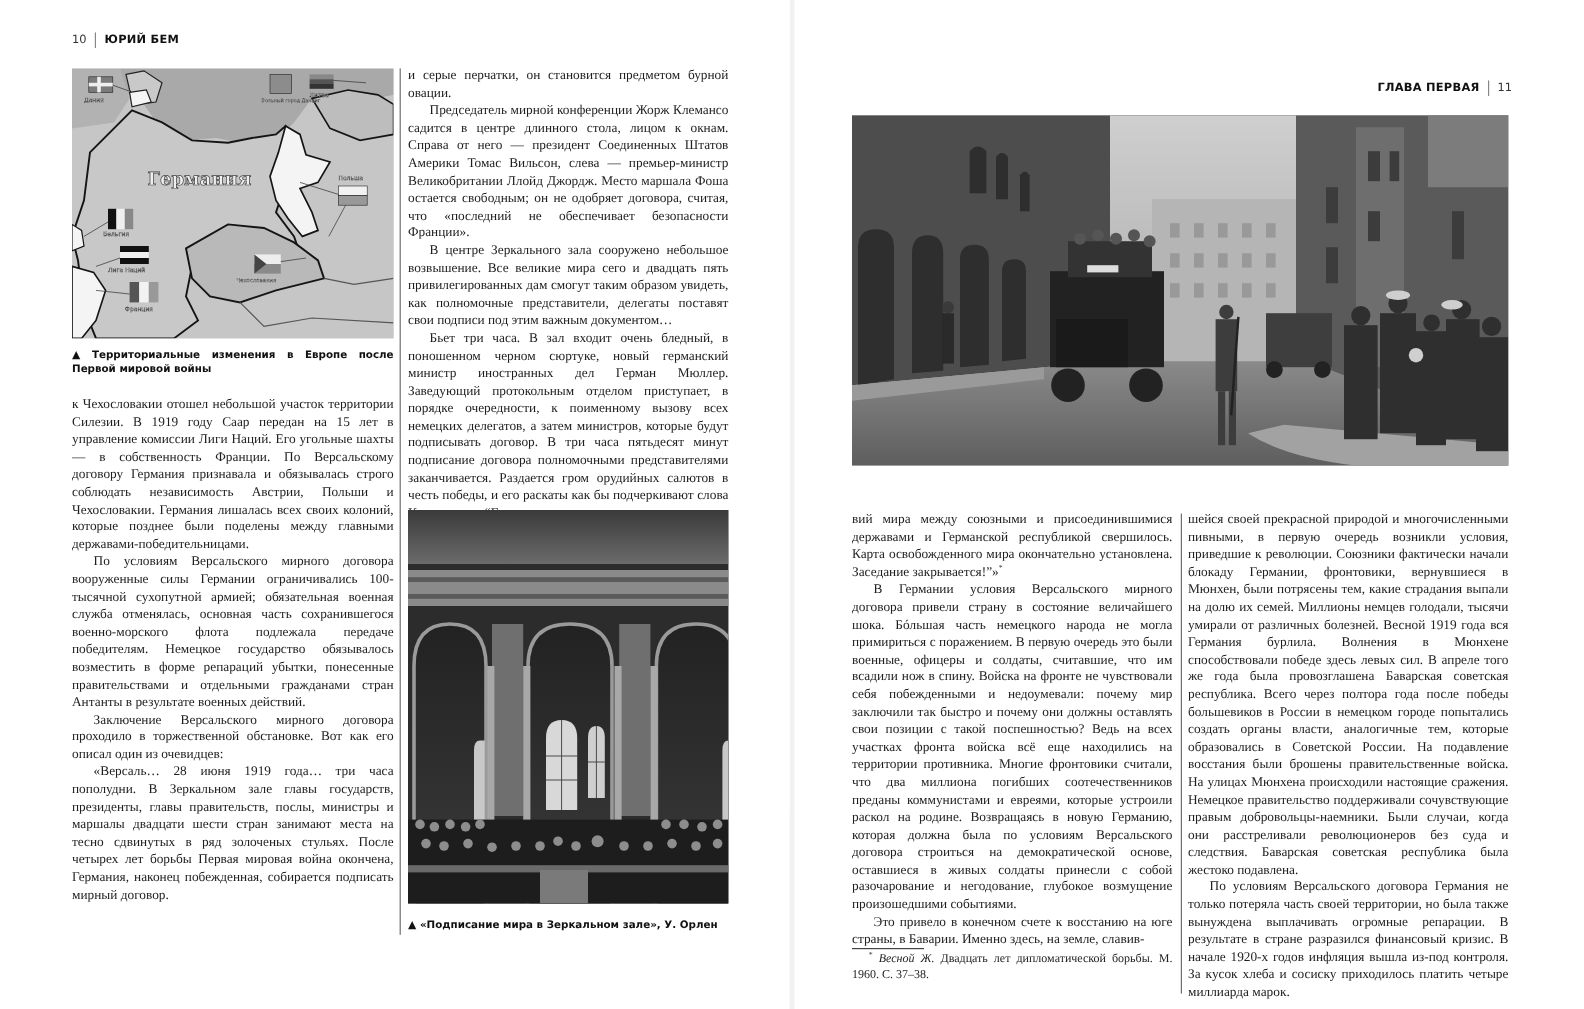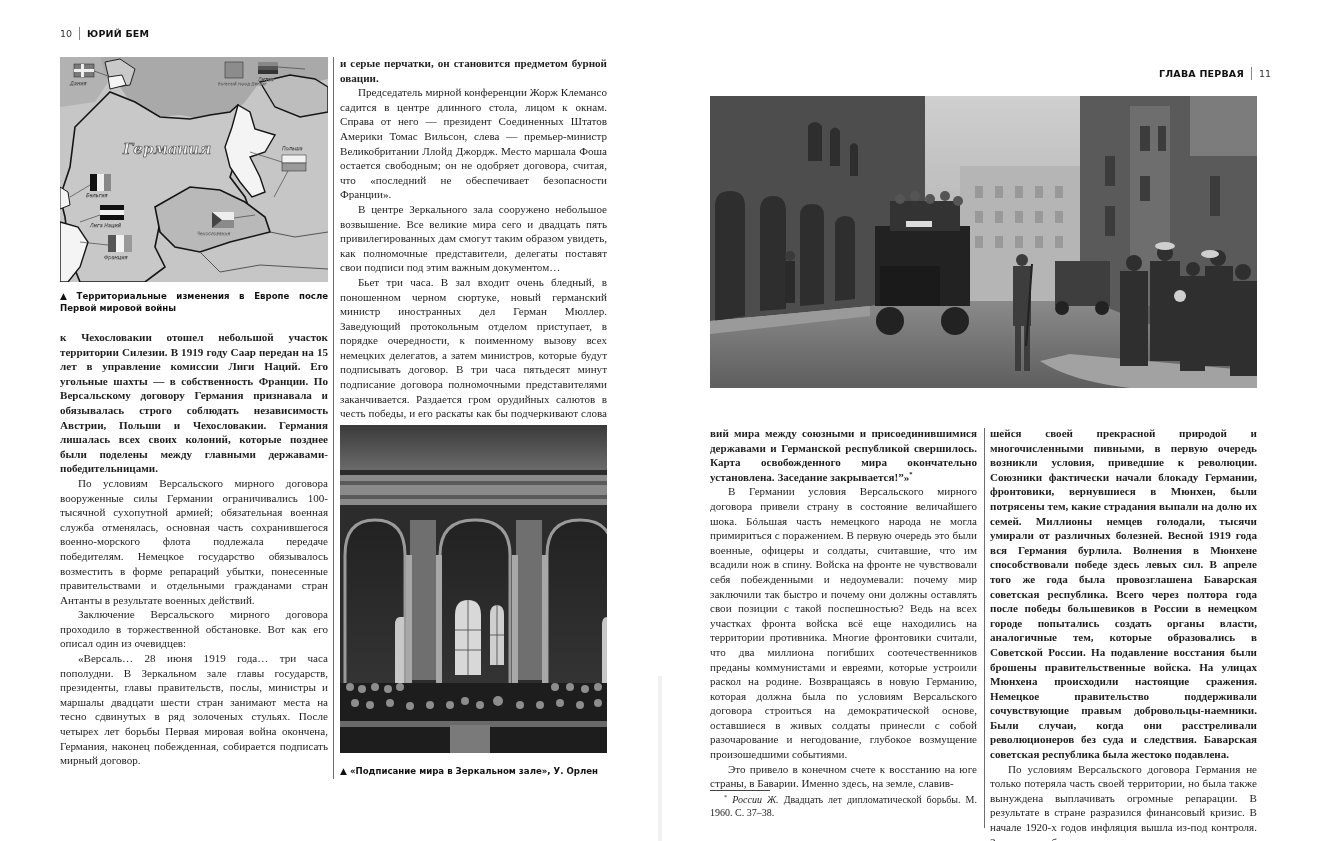--- a/index.html
+++ b/index.html
@@ -1,44 +1,44 @@
 <!DOCTYPE html>
 <html><head>
 <meta charset="utf-8">
 <style>
   html, body { margin: 0; padding: 0; }
   body {
     width: 1320px; height: 841px; background: #ffffff; position: relative; overflow: hidden;
     font-family: "Liberation Serif", "DejaVu Serif", serif; color: #1e1e1e;
   }
-  .page { position: absolute; top: 0; height: 676px; background: #fff; padding-left: 11px; }
+  .page { position: absolute; top: 0; height: 676px; background: #fff; }
   .page-left { left: 0; width: 658px; }
   .page-right { left: 662px; width: 658px; }
   .gutter { position: absolute; left: 658px; top: 0; width: 4px; height: 841px; background: #f1f1f1; }
 
   .running-head { position: absolute; top: 27px; font-family: "DejaVu Sans", sans-serif; font-size: 9.5px; display: flex; align-items: center; }
   .running-head .num { color: #333; font-weight: normal; }
   .running-head .sep { width: 1px; height: 13px; background: #888; margin: 0 7px; }
   .running-head .title { font-weight: bold; color: #111; letter-spacing: 0.2px; }
   .rh-left { left: 60px; }
   .rh-right { right: 60px; }
 
   .col { position: absolute; font-size: 11.1px; line-height: 14.6px; text-align: justify; hyphens: manual; }
   .col p { margin: 0; text-indent: 0; }
   .col p.ind { text-indent: 18px; }
-  .col p.first { text-indent: 0; font-weight: bold; }
+  .col p.first { text-indent: 0; }
 
   .vrule { position: absolute; width: 1px; background: #6e6e6e; }
 
   .caption {
     position: absolute; font-family: "DejaVu Sans", sans-serif; font-weight: bold; font-size: 8.6px; line-height: 12px; color: #111; text-align: justify;
   }
   .caption .tri { font-size: 9px; margin-right: 3px; }
 
-  .figure { position: absolute; overflow: hidden; font-style: italic; }
+  .figure { position: absolute; overflow: hidden; }
 
   .footnote-rule { position: absolute; height: 1px; background: #444; }
   .footnote { position: absolute; font-size: 10px; line-height: 13px; text-align: justify; }
   .footnote i { font-style: italic; }
   sup.fn { font-size: 6.5px; vertical-align: super; line-height: 0; }
 </style>
 </head>
 <body>
 
 <div class="gutter"></div>
@@ -346,21 +346,21 @@
   </div>
 
   <div class="col" style="left:710px; top:386px; width:267px;">
     <p class="first"><span>вий мира между союзными и присоединившимися державами и Германской республикой свершилось. Карта освобожденного мира окончательно установлена. Заседание закрывается!”»</span><sup class="fn">*</sup></p>
     <p class="ind">В Германии условия Версальского мирного договора привели страну в состояние величайшего шока. Бóльшая часть немецкого народа не могла примириться с поражением. В первую очередь это были военные, офицеры и солдаты, считавшие, что им всадили нож в спину. Войска на фронте не чувствовали себя побежденными и недоумевали: почему мир заключили так быстро и почему они должны оставлять свои позиции с такой поспешностью? Ведь на всех участках фронта войска всё еще находились на территории противника. Многие фронтовики считали, что два миллиона погибших соотечественников преданы коммунистами и евреями, которые устроили раскол на родине. Возвращаясь в новую Германию, которая должна была по условиям Версальского договора строиться на демократической основе, оставшиеся в живых солдаты принесли с собой разочарование и негодование, глубокое возмущение произошедшими событиями.</p>
     <p class="ind">Это привело в конечном счете к восстанию на юге страны, в Баварии. Именно здесь, на земле, славив-</p>
   </div>
 
   <div class="footnote-rule" style="left:710px; top:750px; width:60px;"></div>
   <div class="footnote" style="left:710px; top:753px; width:267px;">
-    <span style="padding-left:14px;"><sup class="fn">*</sup> <i>России Ж.</i> <span>Двадцать лет дипломатической борьбы. М. 1960. С. 37–38.</span></span>
+    <span style="padding-left:14px;"><sup class="fn">*</sup> <i>Весной Ж.</i> <span>Двадцать лет дипломатической борьбы. М. 1960. С. 37–38.</span></span>
   </div>
 
   <div class="vrule" style="left:984px; top:388px; height:400px;"></div>
 
   <div class="col" style="left:990px; top:386px; width:267px;">
     <p class="first">шейся своей прекрасной природой и многочисленными пивными, в первую очередь возникли условия, приведшие к революции. Союзники фактически начали блокаду Германии, фронтовики, вернувшиеся в Мюнхен, были потрясены тем, какие страдания выпали на долю их семей. Миллионы немцев голодали, тысячи умирали от различных болезней. Весной 1919 года вся Германия бурлила. Волнения в Мюнхене способствовали победе здесь левых сил. В апреле того же года была провозглашена Баварская советская республика. Всего через полтора года после победы большевиков в России в немецком городе попытались создать органы власти, аналогичные тем, которые образовались в Советской России. На подавление восстания были брошены правительственные войска. На улицах Мюнхена происходили настоящие сражения. Немецкое правительство поддерживали сочувствующие правым добровольцы-наемники. Были случаи, когда они расстреливали революционеров без суда и следствия. Баварская советская республика была жестоко подавлена.</p>
     <p class="ind">По условиям Версальского договора Германия не только потеряла часть своей территории, но была также вынуждена выплачивать огромные репарации. В результате в стране разразился финансовый кризис. В начале 1920-х годов инфляция вышла из-под контроля. За кусок хлеба и сосиску приходилось платить четыре миллиарда марок.</p>
   </div>
 </div>
 

